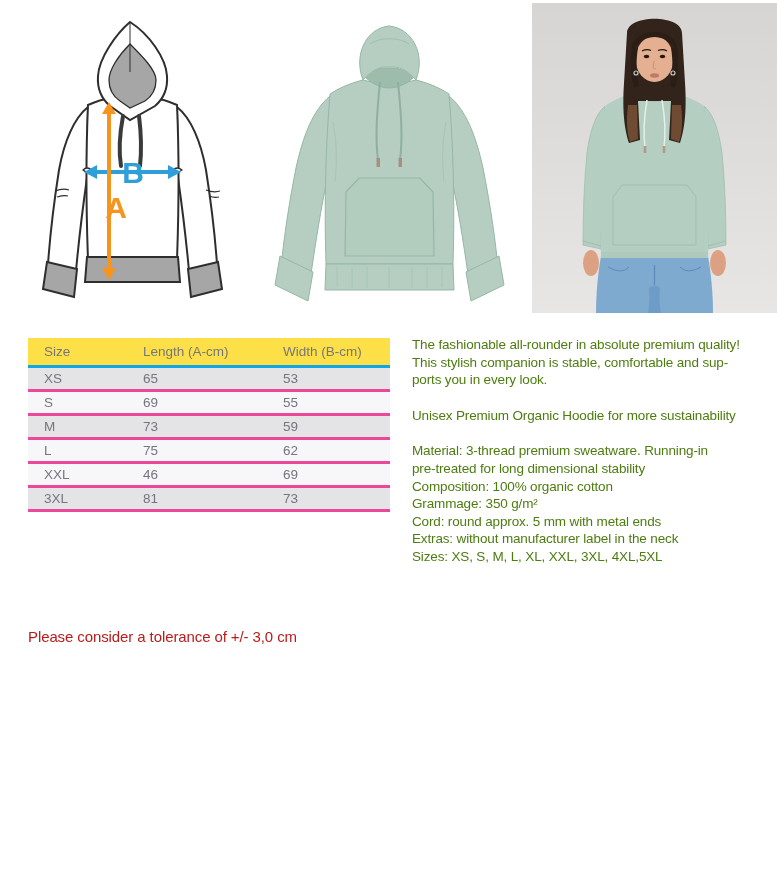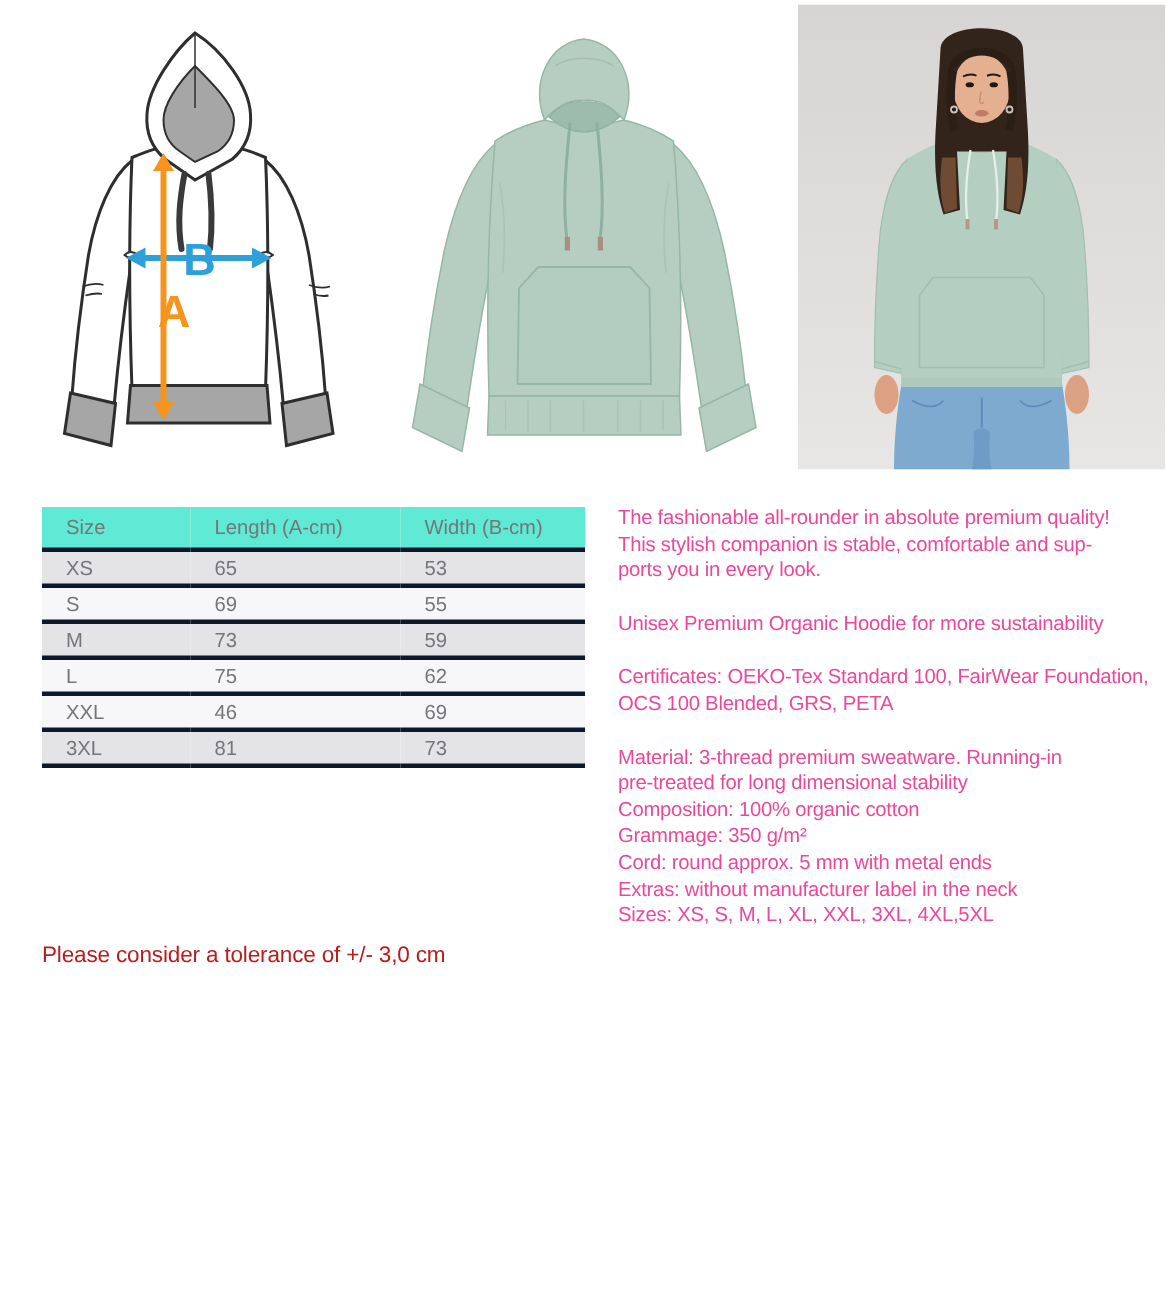--- a/index.html
+++ b/index.html
@@ -10,37 +10,37 @@
   .img-box { position:absolute; }
   .img-box svg { display:block; }
 
   
   .size-table {
     position:absolute; left:28px; top:338px; width:362px;
     border-collapse:collapse; table-layout:fixed;
     font-size:13.5px; color:#77757c;
   }
   .size-table th {
-    background:#5eead4; font-weight:normal; text-align:left;
-    height:27px; padding:0 0 0 16px; border-bottom:3px solid #0f172a;
+    background:#fde047; font-weight:normal; text-align:left;
+    height:27px; padding:0 0 0 16px; border-bottom:3px solid #0ea5e9;
   }
   .size-table td {
-    height:21px; padding:0 0 0 16px; border-bottom:3px solid #0f172a;
+    height:21px; padding:0 0 0 16px; border-bottom:3px solid #ec4899;
   }
   .size-table tr.odd td  { background:#e4e3e5; }
   .size-table tr.even td { background:#f7f6f8; }
 
   .tolerance {
     position:absolute; left:28px; top:628px;
     font-size:15px; color:#b91c1c; letter-spacing:-0.1px;
   }
 
   .desc {
     position:absolute; left:412px; top:336px; width:362px;
-    color:#ec4899; font-size:13.5px; line-height:17.6px; letter-spacing:-0.15px;
+    color:#4d7c0f; font-size:13.5px; line-height:17.6px; letter-spacing:-0.15px;
   }
   .desc p { margin:0 0 18px 0; white-space:pre-line; }
 </style>
 </head>
 <body>
 
 <div class="page">
 
   <div class="img-box" style="left:30px; top:10px; width:215px; height:292px;">
     <svg width="215" height="292" viewBox="0 0 215 292">
@@ -217,22 +217,20 @@
     </tbody>
   </table>
 
   <div class="tolerance">Please consider a tolerance of +/- 3,0 cm</div>
 
   <div class="desc">
     <p>The fashionable all-rounder in absolute premium quality!
 This stylish companion is stable, comfortable and sup-
 ports you in every look.</p>
     <p>Unisex Premium Organic Hoodie for more sustainability</p>
-    <p>Certificates: OEKO-Tex Standard 100, FairWear Foundation,
-OCS 100 Blended, GRS, PETA</p>
     <p>Material: 3-thread premium sweatware. Running-in
 pre-treated for long dimensional stability
 Composition: 100% organic cotton
 Grammage: 350 g/m²
 Cord: round approx. 5 mm with metal ends
 Extras: without manufacturer label in the neck
 Sizes: XS, S, M, L, XL, XXL, 3XL, 4XL,5XL</p>
   </div>
 
 </div>

